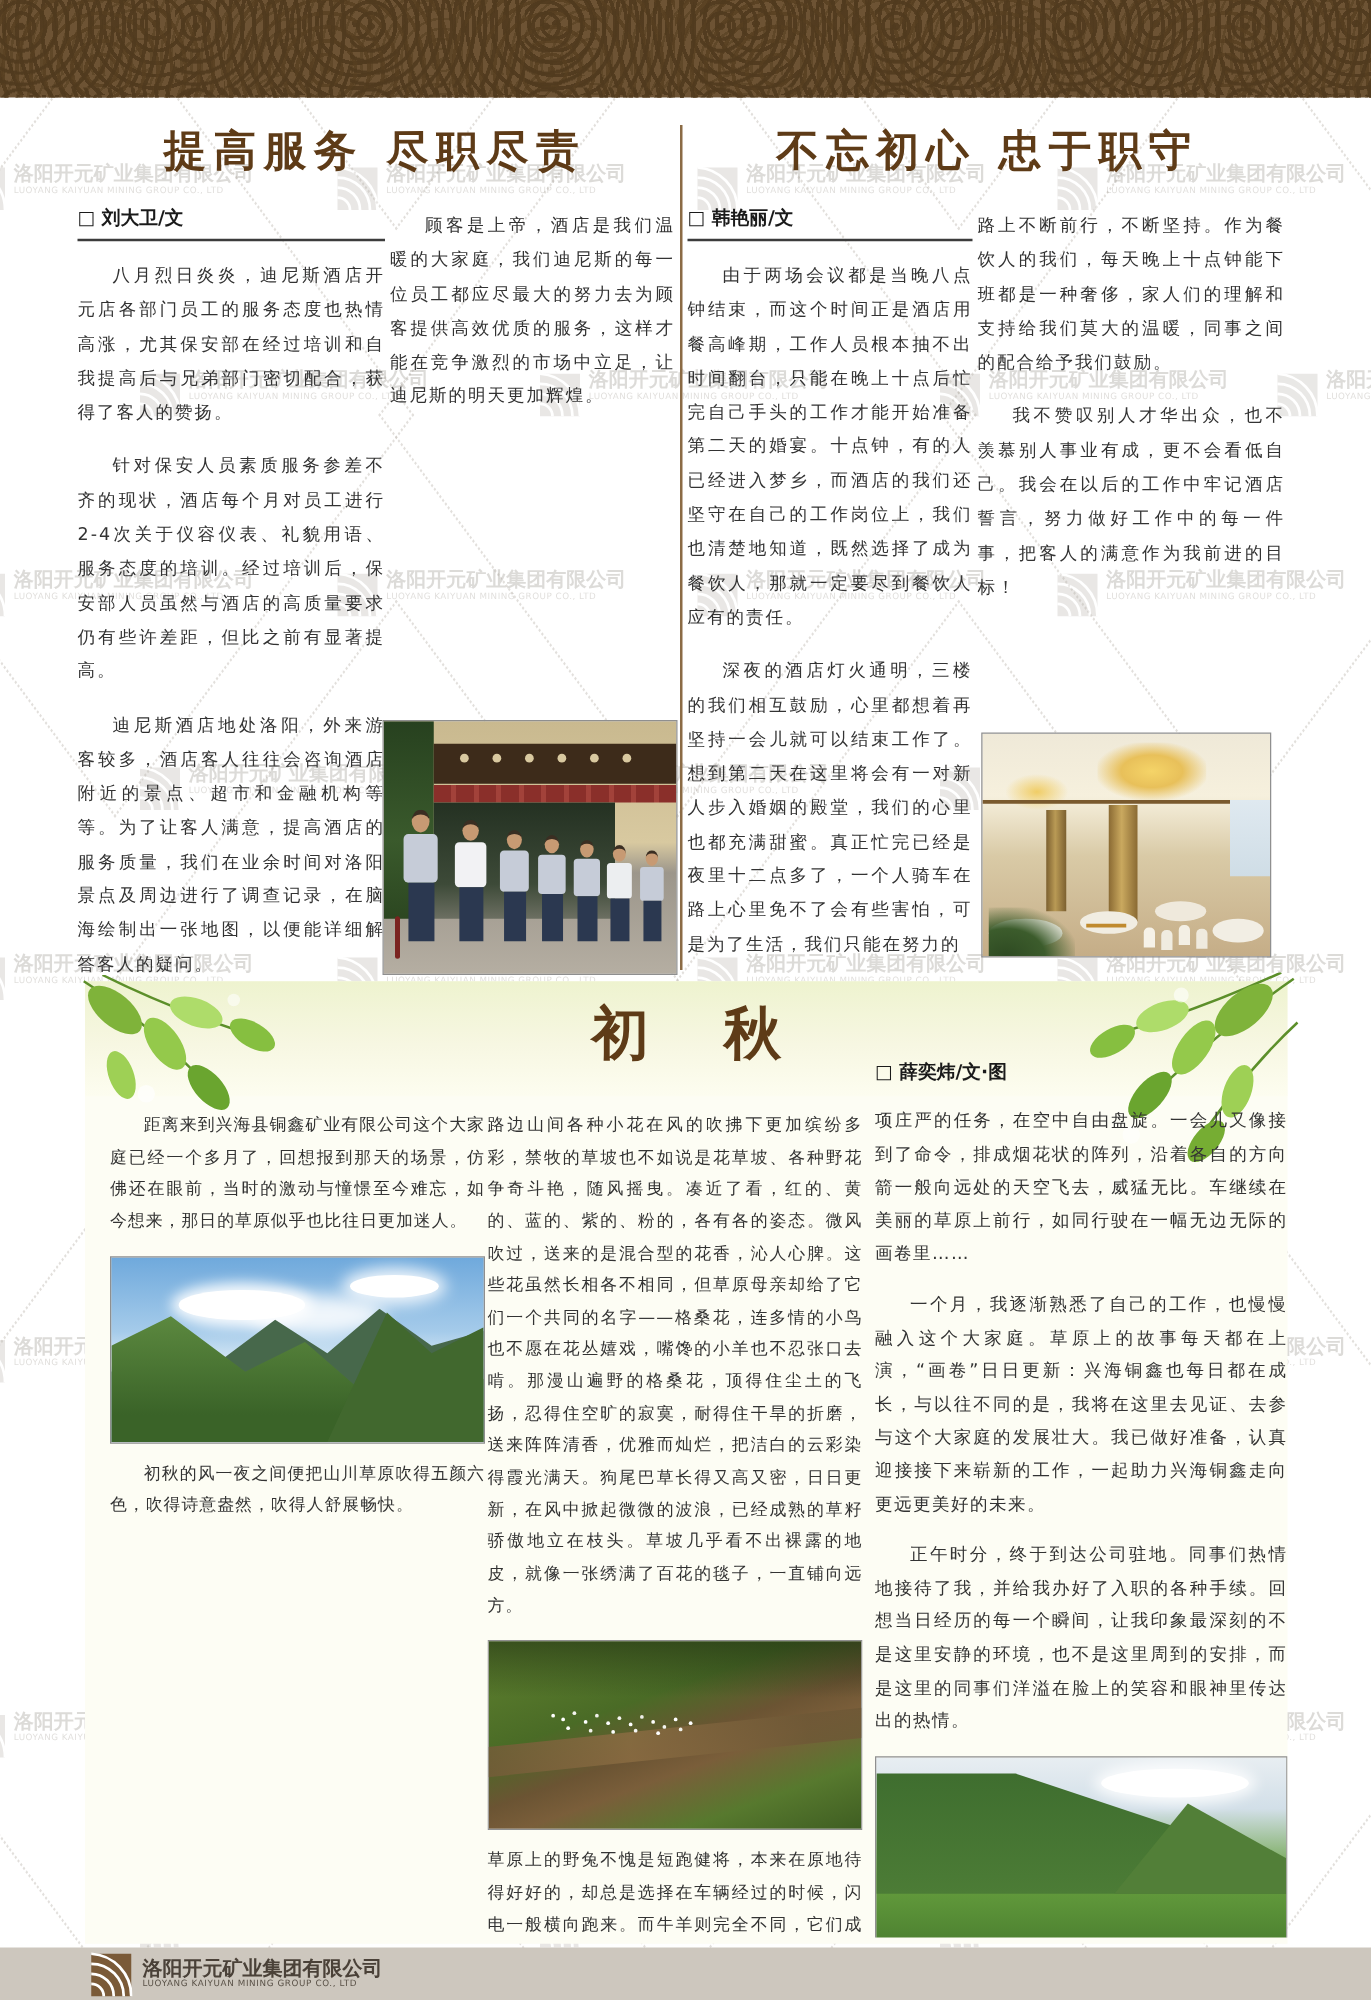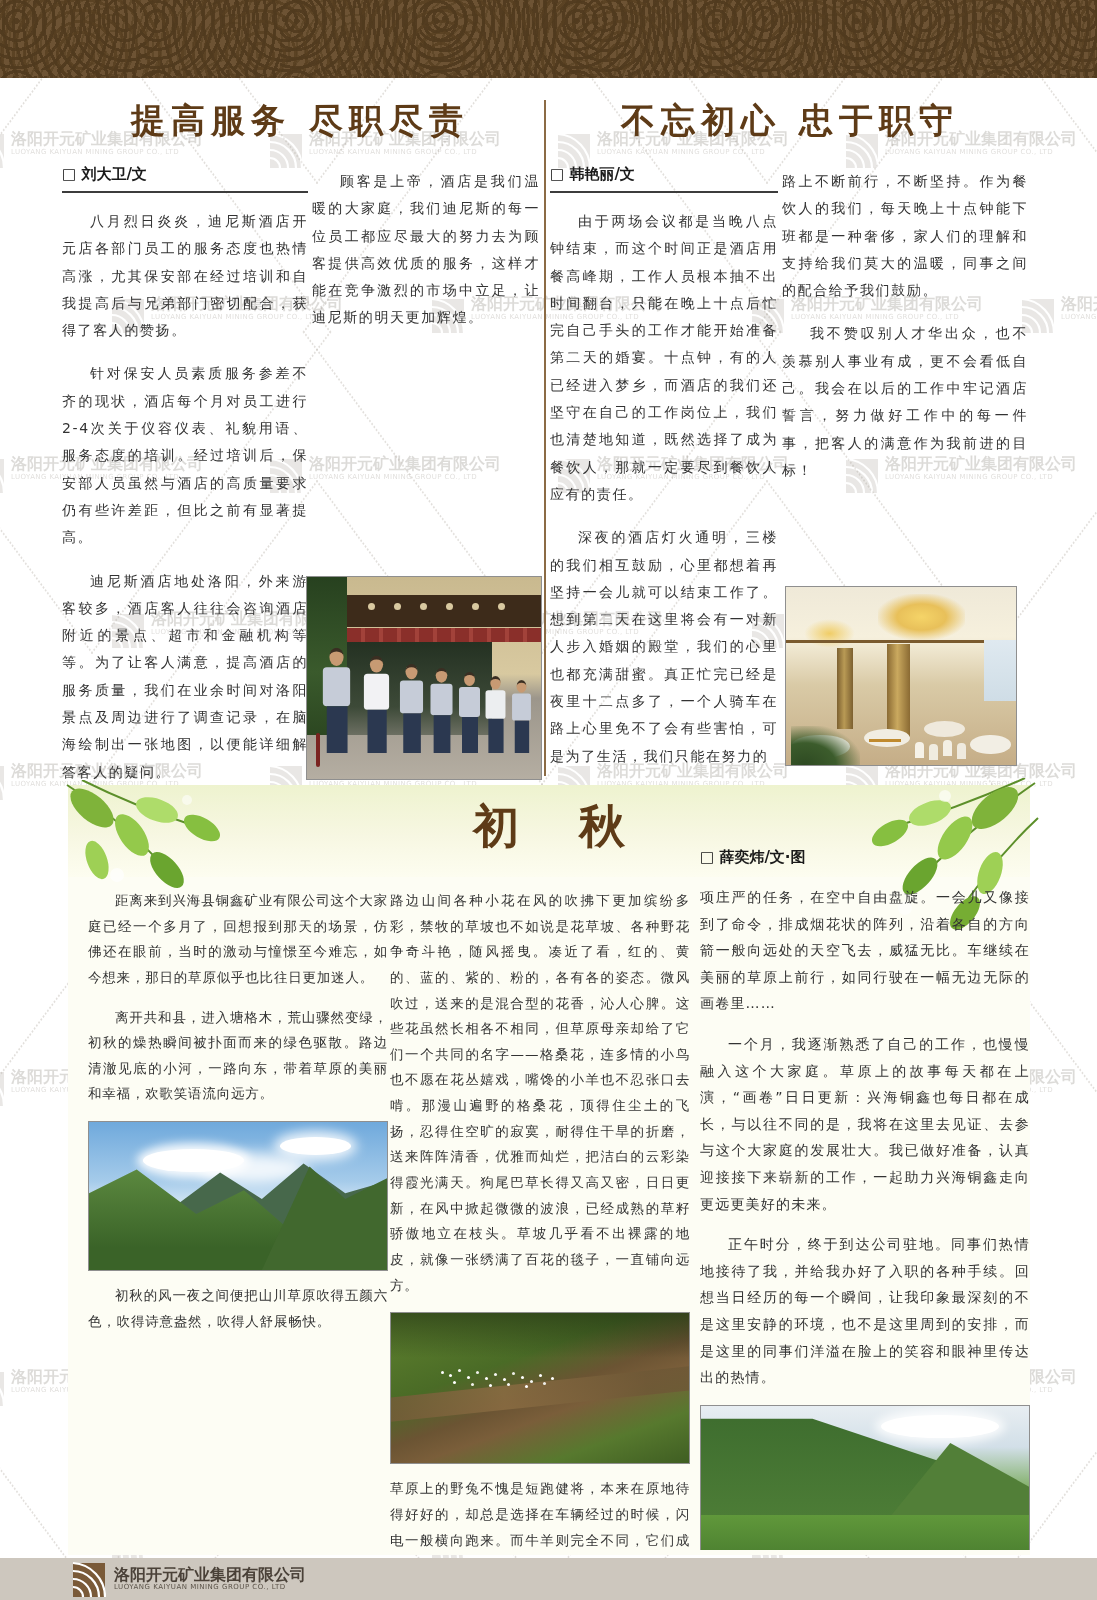--- a/index.html
+++ b/index.html
@@ -552,21 +552,20 @@
     <ellipse cx="225" cy="135" rx="20" ry="10" fill="#76ad33" transform="rotate(-50 225 135)"></ellipse>
     <circle cx="205" cy="18" r="6" fill="#ffffff" opacity=".6"></circle>
     <circle cx="165" cy="130" r="7" fill="#ffffff" opacity=".55"></circle>
   </svg>
 
   <div class="autumn-title calli">初 秋</div>
   <div class="autumn-byline" style="left:700px;top:848px;">□ 薛奕炜/文·图</div>
 
   <div class="col bot-col" style="left:68px;top:888px;width:300px;height:662px;overflow:hidden;margin-left:20px;">
     <p style="text-indent:2em;">距离来到兴海县铜鑫矿业有限公司这个大家庭已经一个多月了，回想报到那天的场景，仿佛还在眼前，当时的激动与憧憬至今难忘，如今想来，那日的草原似乎也比往日更加迷人。</p>
-    <p style="text-indent:2em;">离开共和县，进入塘格木，荒山骤然变绿，初秋的燥热瞬间被扑面而来的绿色驱散。路边清澈见底的小河，一路向东，带着草原的美丽和幸福，欢歌笑语流向远方。</p>
     <div class="photo" style="width:298px;height:148px;margin:2px 0 12px;background:linear-gradient(180deg,#6fa9dc 0%,#a5cbea 40%,#dcebf6 58%,#b9d3e8 62%);">
       <div class="abs" style="left:18%;top:18%;width:34%;height:16%;border-radius:50%;background:#fff;box-shadow:0 0 10px 6px rgba(255,255,255,.9),60px 8px 14px 4px rgba(255,255,255,.85);"></div>
       <div class="abs" style="left:64%;top:10%;width:24%;height:12%;border-radius:50%;background:#fff;box-shadow:0 0 12px 6px rgba(255,255,255,.85);"></div>
       <div class="abs" style="left:0;top:0;width:100%;height:100%;background:#47684b;clip-path:polygon(0 62%,14% 44%,28% 58%,44% 34%,58% 52%,72% 28%,86% 48%,100% 40%,100% 100%,0 100%);"></div>
       <div class="abs" style="left:0;top:0;width:100%;height:100%;background:linear-gradient(180deg,#5d8a40 30%,#3a6328 85%);clip-path:polygon(0 100%,0 48%,16% 32%,36% 62%,52% 46%,68% 74%,84% 58%,100% 66%,100% 100%);"></div>
       <div class="abs" style="left:0;top:0;width:100%;height:100%;background:#41682e;clip-path:polygon(58% 100%,74% 30%,86% 52%,100% 38%,100% 100%);"></div>
     </div>
     <p style="text-indent:2em;">初秋的风一夜之间便把山川草原吹得五颜六色，吹得诗意盎然，吹得人舒展畅快。</p>
   </div>
 

